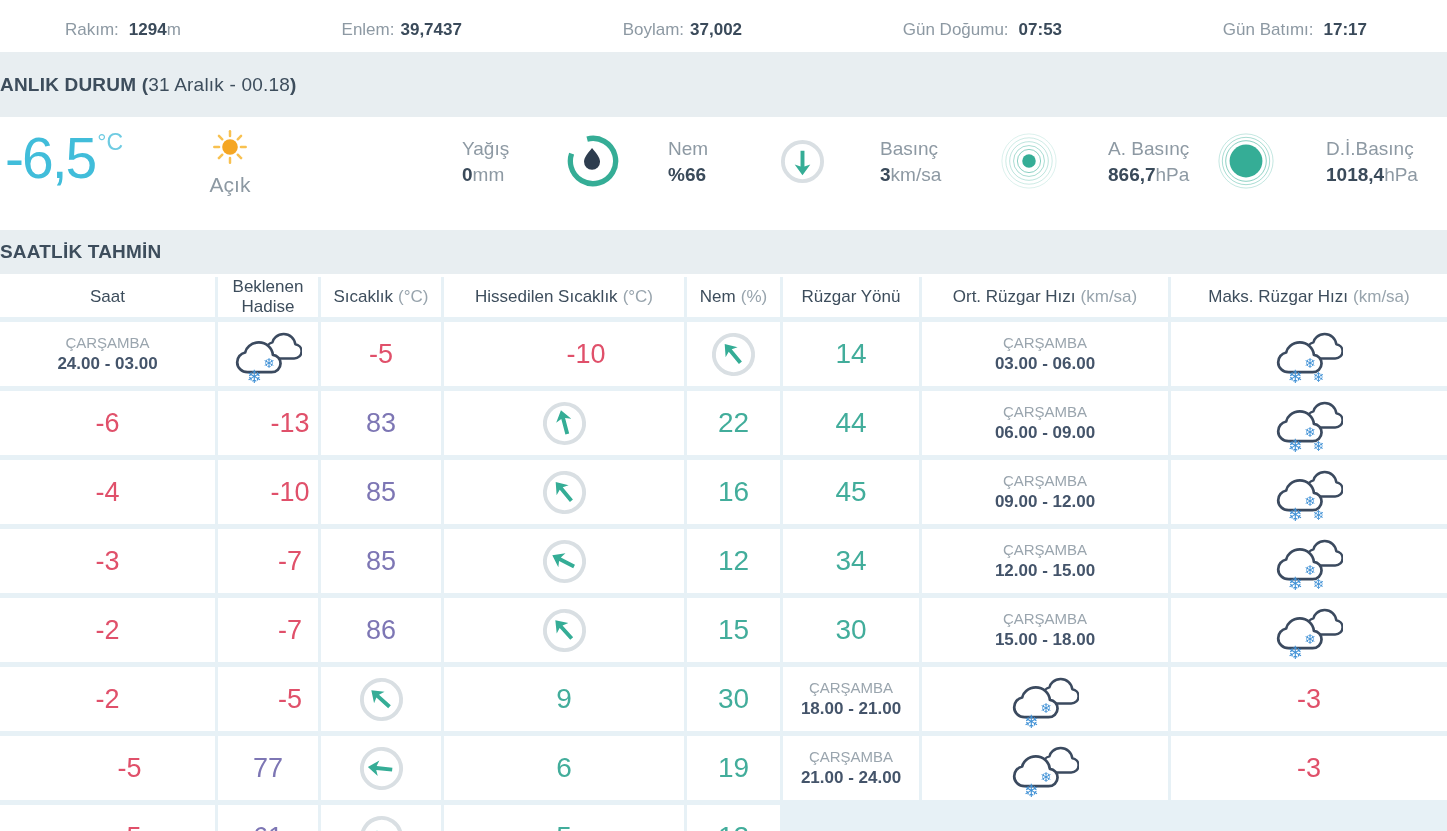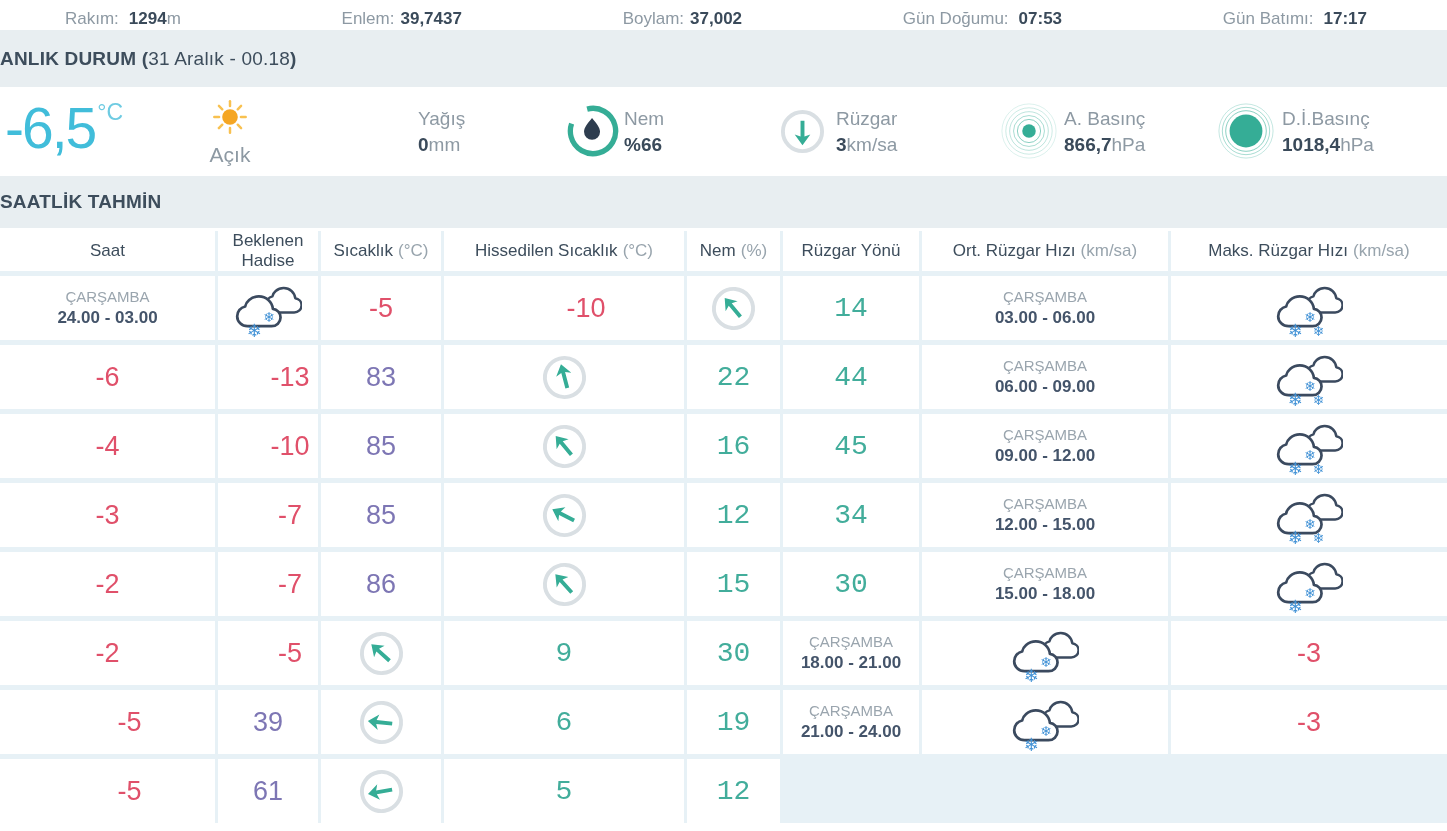--- a/index.html
+++ b/index.html
@@ -3,44 +3,44 @@
 <meta charset="utf-8">
 <style>
   * { margin:0; padding:0; box-sizing:border-box; }
   body { background:#fff; }
   .page {
     width:1447px; height:831px; position:relative; overflow:hidden;
     background:#fff; font-family:"Liberation Sans", sans-serif; color:#3a4a5a;
   }
   
   .meta-bar {
-    height:30px; display:flex; align-items:center;
+    height:52px; display:flex; align-items:center;
     justify-content:space-between; padding:8px 80px 0 65px; background:#fff;border-radius:20px;
   }
   .meta-item { font-size:17px; white-space:nowrap; }
   .meta-label { color:#8d99a3; }
   .meta-value { color:#3a4a5a; font-weight:700; margin-left:10px; }
   .meta-item.tight .meta-value { margin-left:6px; }
   .meta-unit { color:#8d99a3; font-weight:400; }
   
   .section-bar {
     background:#e8eef1; display:flex; align-items:center;
   }
-  .section-bar.first { height:57px;text-align:center; }
-  .section-bar.second { height:52px; }
+  .section-bar.first { height:65px;text-align:center; }
+  .section-bar.second { height:44px;margin-top:24px; }
   .section-title { font-size:19px; color:#3d4d5c; font-weight:700; letter-spacing:.2px; }
   .section-title .normal { font-weight:400; }
   
   .current-row { position:relative; height:89px; background:#fff; }
   .temp-block { position:absolute; left:5px; top:8px; }
   .temp-num { font-size:57px; color:#41bdda; letter-spacing:-2px; }
   .temp-unit { font-size:23px; color:#6ecbe2; vertical-align:28px; margin-left:2px; }
   .condition-block { position:absolute; left:190px; top:11px; width:80px; text-align:center; }
   .condition-label { display:block; margin-top:3px; font-size:21px; color:#8d99a3; }
-  .metric-text { position:absolute; top:19px; }
+  .metric-text { position:absolute; top:19px;margin-left:44px; }
   .metric-label { font-size:19px; color:#8d99a3; line-height:26px; }
   .metric-value { font-size:19px; color:#3a4a5a; font-weight:700; line-height:26px; }
   .metric-unit, .metric-prefix { color:#8d99a3; font-weight:400; }
   .metric-value .metric-prefix { color:#3a4a5a; font-weight:700; }
   .metric-icon { position:absolute; }
   .icon-humidity { left:566px; top:17px; }
   .icon-wind { left:779px; top:21px; }
   .icon-apressure { left:1000px; top:15px; }
   .icon-dpressure { left:1217px; top:15px; }
   .text-precip { left:418px; }
@@ -64,21 +64,21 @@
   }
   .hcell { font-size:17px; color:#3d4d5c; line-height:1.15; flex-direction:row; flex-wrap:wrap; padding:0 6px; }
   .hunit { color:#98a4ad; margin-left:5px; }
   .hunit:empty { margin-left:0; }
   .day { font-size:15px; color:#9aa5ae; line-height:20px; }
   .time { font-size:17px; color:#44546a; line-height:22px;font-weight:bold; }
   .num { font-size:27px; }
   .temp-val { color:#e0506a; }
   .feels-val { color:#e0506a;margin-left:44px; }
   .hum-val { color:#7d76b4; }
-  .wind-val { color:#42ad9b; font-size:28px;font-family:Liberation Mono, monospace; }
+  .wind-val { color:#42ad9b; font-size:28px; }
   .dir-arrow { display:block; }
   .snow-cloud { display:block; }
 </style>
 </head>
 <body>
 
 <div class="page">
 
   <header class="meta-bar">
     <div class="meta-item">
@@ -137,21 +137,21 @@
     <div class="metric-text text-humidity">
       <div class="metric-label">Nem</div>
       <div class="metric-value"><span class="metric-prefix">%</span><span>66</span></div>
     </div>
 
     <svg class="metric-icon icon-wind" width="47" height="47" viewBox="0 0 48 48">
       <circle cx="24" cy="24" r="20" fill="none" stroke="#d9dfe3" stroke-width="4"></circle>
       <path d="M24 10 L32 21 L26 18.8 L26 35 L22 35 L22 18.8 L16 21 Z" fill="#35ad96" transform="rotate(180 24 24)"></path>
     </svg>
     <div class="metric-text text-wind">
-      <div class="metric-label">Rüzgar</div>
+      <div class="metric-label">Basınç</div>
       <div class="metric-value"><span>3</span><span class="metric-unit">km/sa</span></div>
     </div>
 
     <svg class="metric-icon icon-apressure" width="58" height="58" viewBox="0 0 60 60">
       <circle cx="30" cy="30" r="28" fill="none" stroke="#35ad96" stroke-width="1" opacity="0.18"></circle>
       <circle cx="30" cy="30" r="24" fill="none" stroke="#35ad96" stroke-width="1" opacity="0.26"></circle>
       <circle cx="30" cy="30" r="20" fill="none" stroke="#35ad96" stroke-width="1" opacity="0.34"></circle>
       <circle cx="30" cy="30" r="16" fill="none" stroke="#35ad96" stroke-width="1" opacity="0.45"></circle>
       <circle cx="30" cy="30" r="12" fill="none" stroke="#35ad96" stroke-width="1" opacity="0.6"></circle>
       <circle cx="30" cy="30" r="7" fill="#35ad96"></circle>
@@ -425,21 +425,21 @@
         <text x="41" y="54" font-size="13" fill="#4292d6" text-anchor="middle" style="display: none;">❄</text>
       </svg>
     </div>
     <div class="cell">
       <span class="num temp-val">-3</span>
     </div>
     <div class="cell">
       <span class="num feels-val">-5</span>
     </div>
     <div class="cell">
-      <span class="num hum-val">39</span>
+      <span class="num hum-val">77</span>
     </div>
     <div class="cell">
       <svg class="dir-arrow" width="47" height="47" viewBox="0 0 48 48" style="transform: rotate(-84deg);">
         <circle cx="24" cy="24" r="20" fill="none" stroke="#d9dfe3" stroke-width="4"></circle>
         <path d="M24 10 L32 21 L26 18.8 L26 35 L22 35 L22 18.8 L16 21 Z" fill="#35ad96"></path>
       </svg>
     </div>
     <div class="cell">
       <span class="num wind-val">6</span>
     </div>

